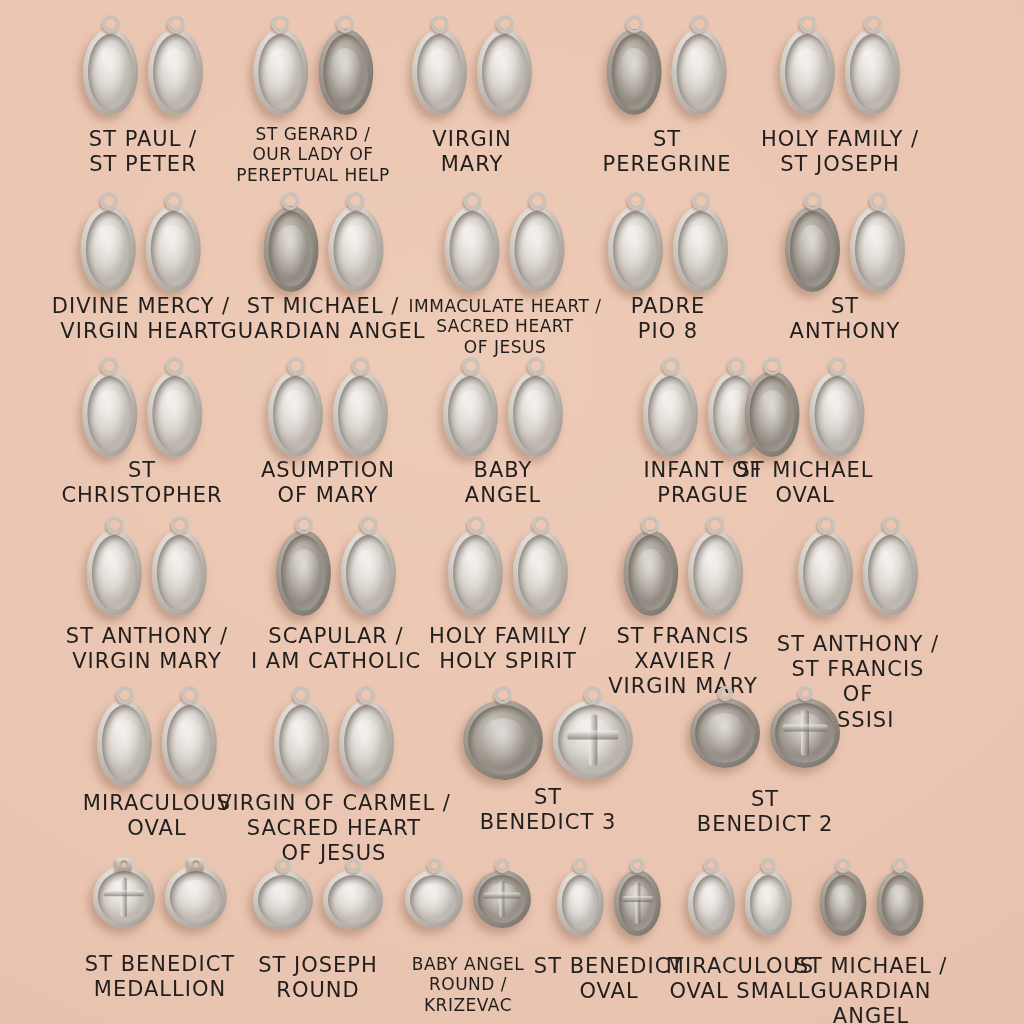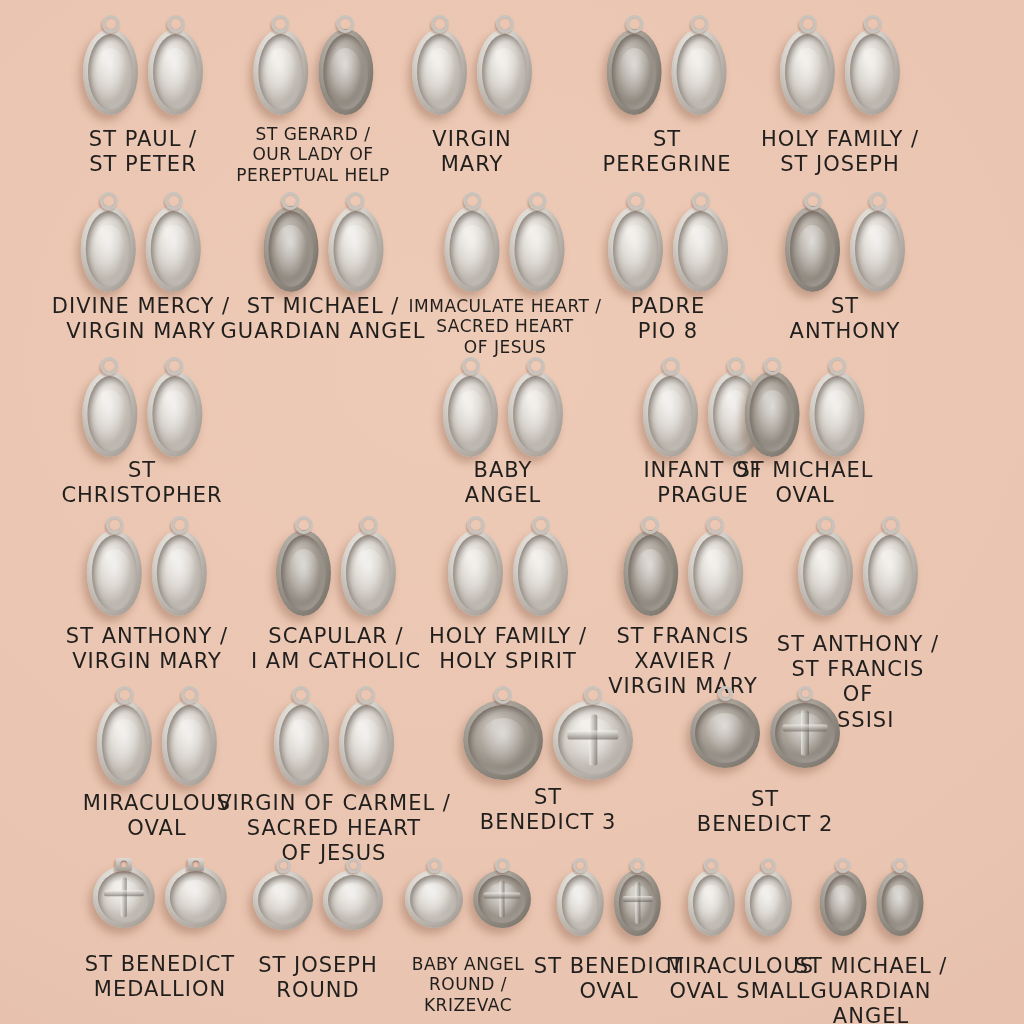--- a/index.html
+++ b/index.html
@@ -153,21 +153,21 @@
       <div class="medal">
           <div class="bail"></div>
           <div class="disc oval-std t-light"></div>
         </div>
       <div class="medal">
           <div class="bail"></div>
           <div class="disc oval-std t-light"></div>
         </div>
     </div>
     <div class="label" style="margin-top:2px">DIVINE MERCY /
-VIRGIN MARY</div>
+VIRGIN HEART</div>
   </div>
 
   <div class="group" style="left:323px;top:192px">
     <div class="pair">
       <div class="medal">
           <div class="bail"></div>
           <div class="disc oval-std t-dark"></div>
         </div>
       <div class="medal">
           <div class="bail"></div>
@@ -232,20 +232,34 @@
         </div>
       <div class="medal">
           <div class="bail"></div>
           <div class="disc oval-std t-light"></div>
         </div>
     </div>
     <div class="label" style="margin-top:1px">ST
 CHRISTOPHER</div>
   </div>
 
+  <div class="group" style="left:328px;top:357px">
+    <div class="pair">
+      <div class="medal">
+          <div class="bail"></div>
+          <div class="disc oval-std t-light"></div>
+        </div>
+      <div class="medal">
+          <div class="bail"></div>
+          <div class="disc oval-std t-light"></div>
+        </div>
+    </div>
+    <div class="label" style="margin-top:1px">ASUMPTION
+OF MARY</div>
+  </div>
 
   <div class="group" style="left:503px;top:357px">
     <div class="pair">
       <div class="medal">
           <div class="bail"></div>
           <div class="disc oval-std t-light"></div>
         </div>
       <div class="medal">
           <div class="bail"></div>
           <div class="disc oval-std t-light"></div>

